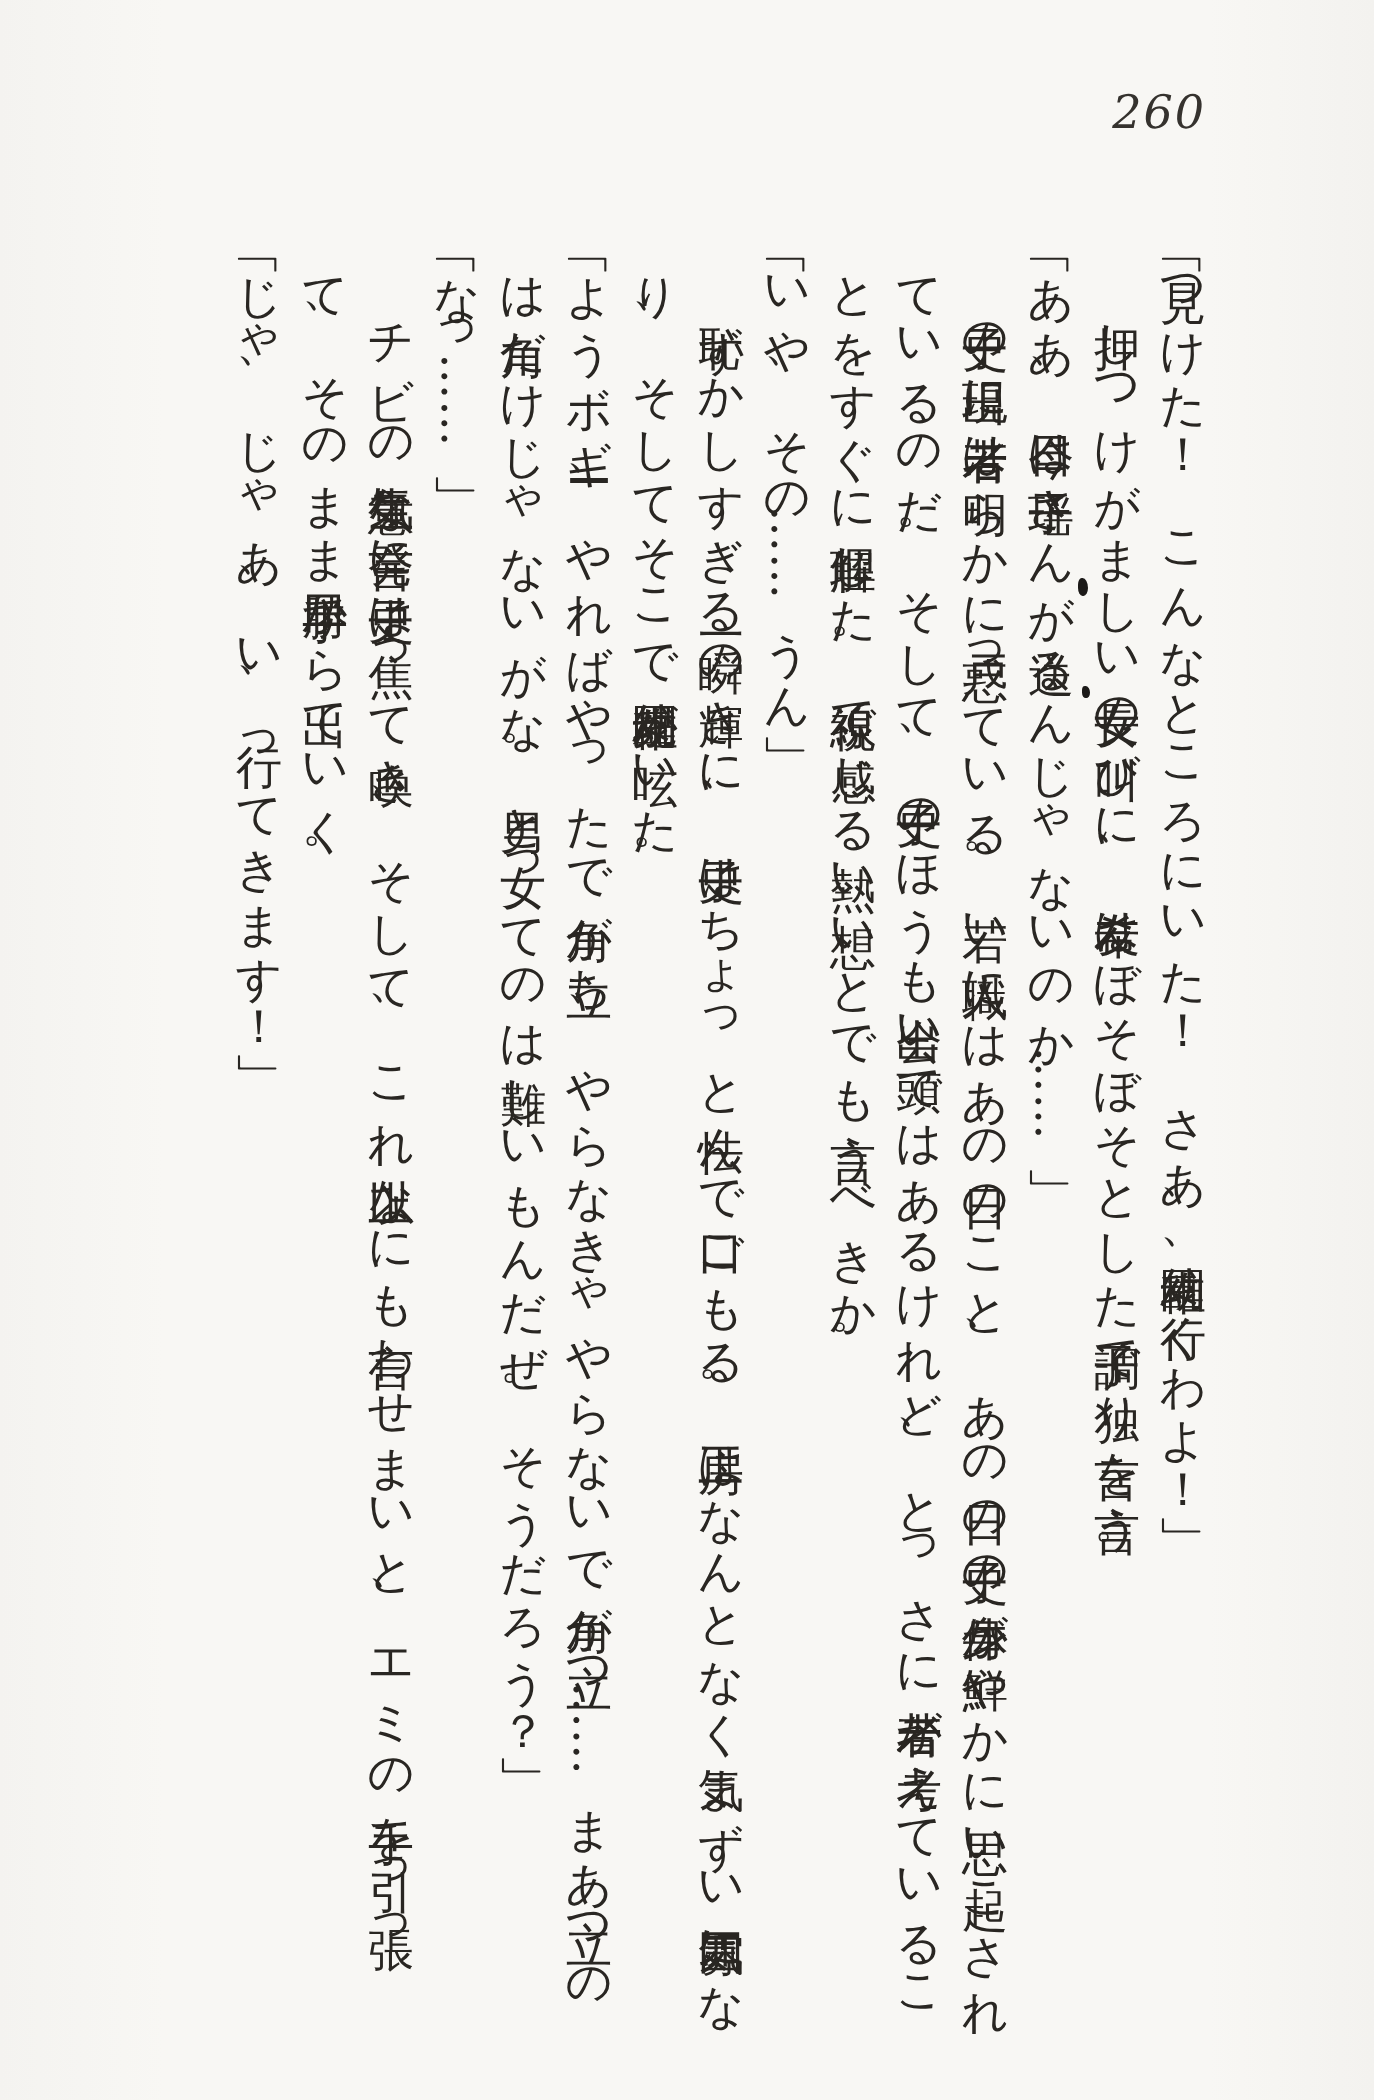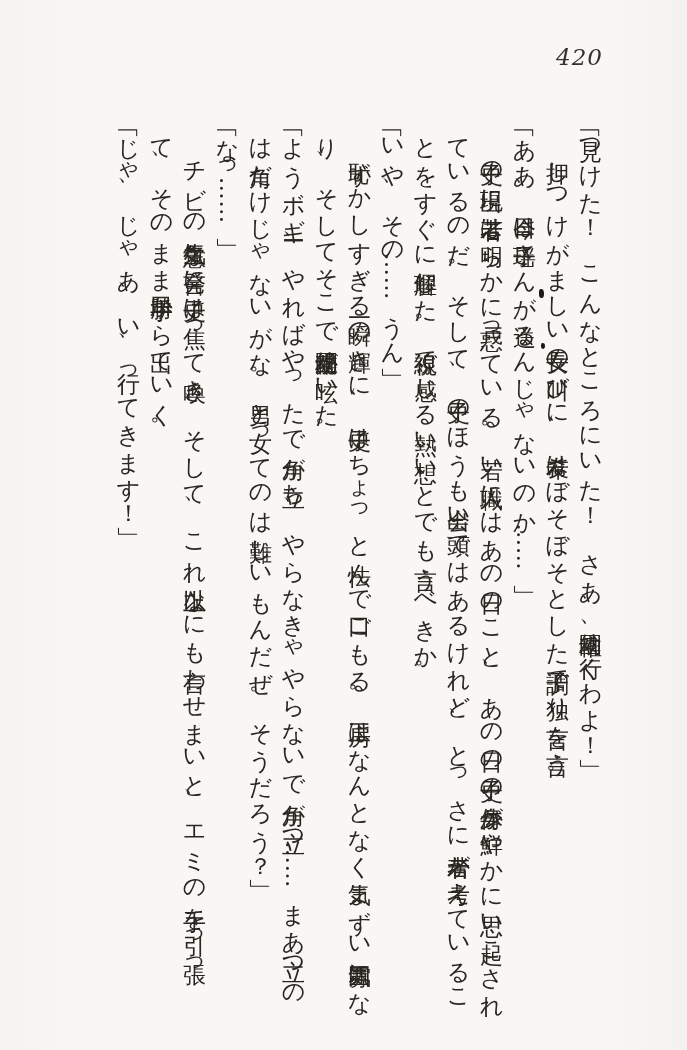--- a/index.html
+++ b/index.html
@@ -46,21 +46,21 @@
     background: #1c1a18;
     border-radius: 40% 60% 50% 50%;
   }
   .speck.s1 { left: 539px; top: 289px; width: 5px; height: 9px; }
   .speck.s2 { left: 541px; top: 343px; width: 4px; height: 6px; }
 </style>
 </head>
 <body>
 
 <div class="page">
-  <div class="page-number">420</div>
+  <div class="page-number">260</div>
 
   <div class="text-block">
       <p class="para dialogue">「見つけた！　こんなところにいた！　さあ、幼稚園、行くわよ！」</p>
       <p class="para narration">押しつけがましい長女の叫びに、友希はぼそぼそとした調子で独り言を言う。</p>
       <p class="para dialogue">「ああ、今日は瑶子さんが送るんじゃないのか……」</p>
       <p class="para narration">史子の出現に若者は明らかに戸惑っている。若い職人にはあの日のこと、あの日の史子の身体が鮮やかに思い起こされているのだ。そして、史子のほうも出会い頭ではあるけれど、とっさに若者が考えていることをすぐに理解した。視線で感じる熱い想いとでも言うべきか。</p>
       <p class="para dialogue">「いや、その……うん」</p>
       <p class="para narration">恥ずかしすぎる一瞬の輝きに、史子はちょっと怯んで口ごもる。工房はなんとなく気まずい雰囲気になり、そしてそこで幼稚園児が呟いた。</p>
       <p class="para dialogue">「ようボギー、やればやったで角が立ち、やらなきゃやらないで角が立つ……まあ立つのは角だけじゃないがな。男と女ってのは難しいもんだぜ。そうだろう？」</p>
       <p class="para dialogue">「なっ……」</p>

